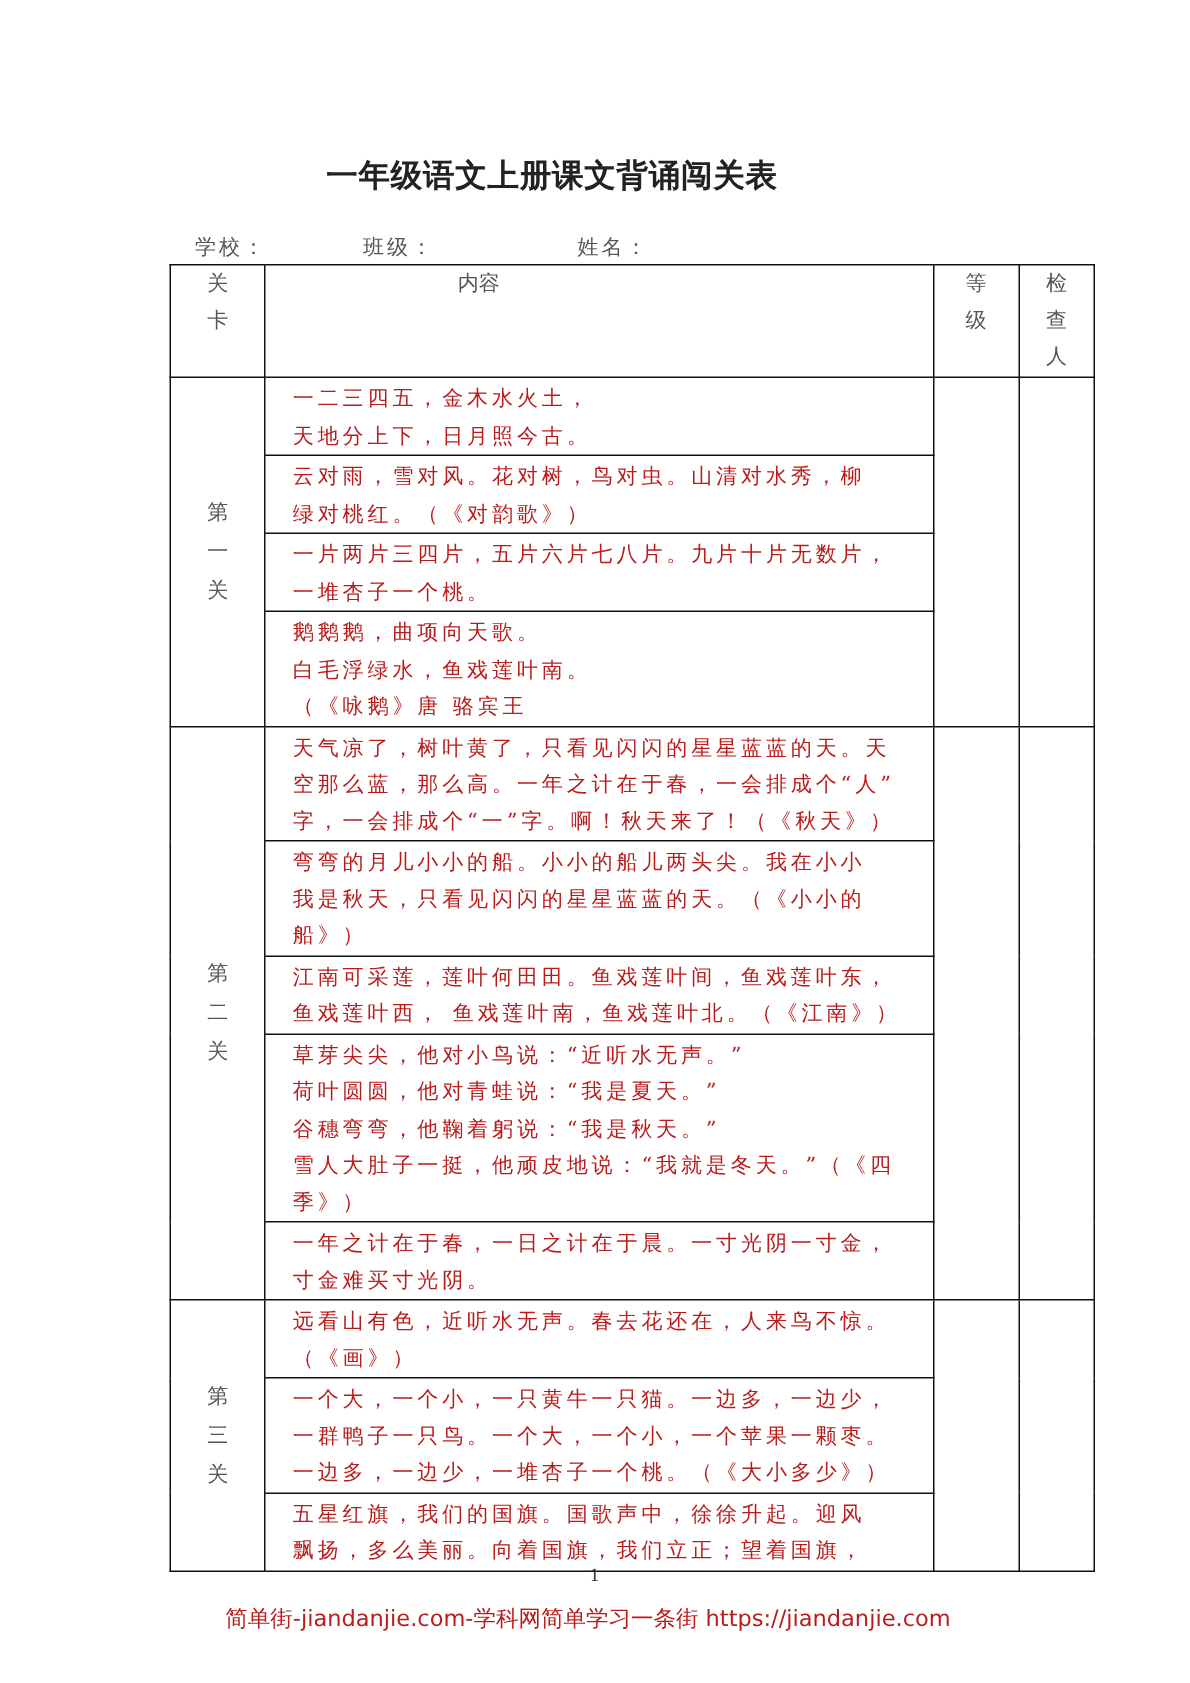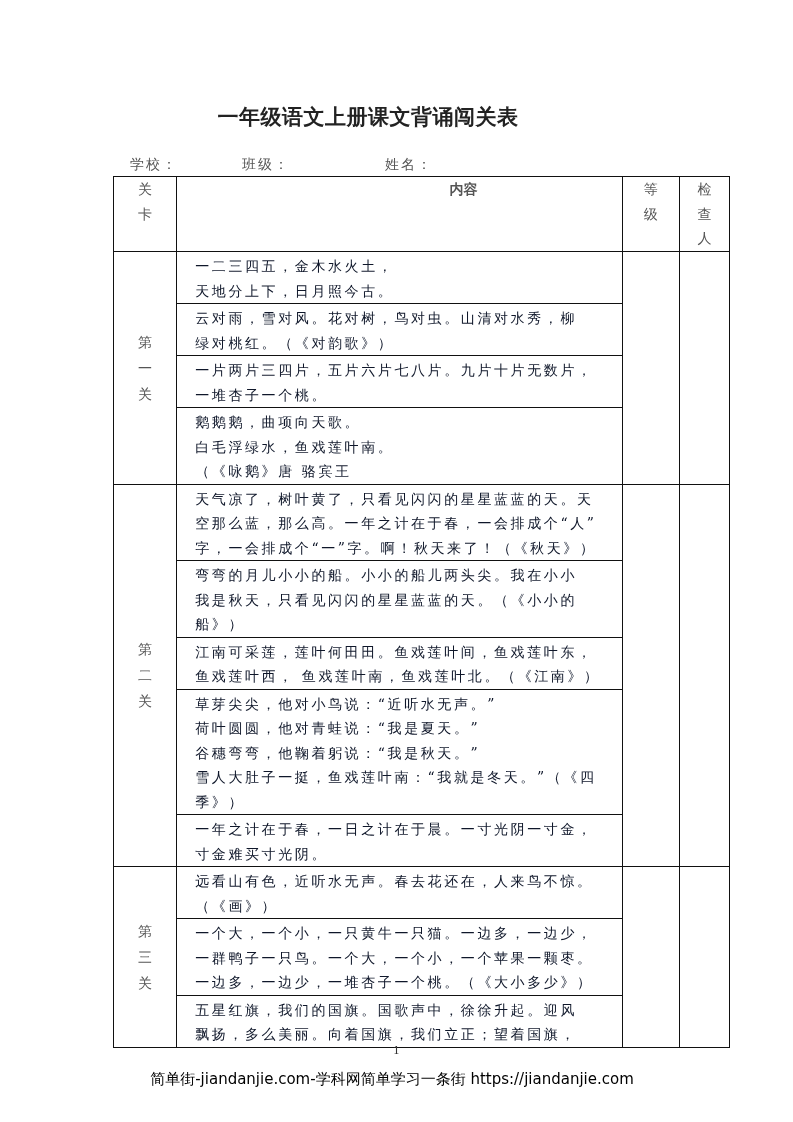--- a/index.html
+++ b/index.html
@@ -11,35 +11,35 @@
   .meta { position: absolute; top: 156px; left: 130px; font-size: 14px; color: #555; letter-spacing: 2px; }
   .meta span { position: absolute; white-space: nowrap; }
   table.main { position: absolute; top: 176px; left: 113px; width: 617px;
                border-collapse: collapse; table-layout: fixed; }
   table.main td { border: 1.3px solid #111; vertical-align: top; padding: 0; }
   .col-level { width: 63px; }
   .col-content { width: 444px; }
   .col-grade { width: 57px; }
   .col-check { width: 50px; }
   .hdr { font-size: 14px; color: #555; line-height: 24.5px; text-align: center; }
-  .hdr-content { padding-left: 0; text-align: center; text-indent: 128px; padding-top: 4px; font-weight: bold; }
+  .hdr-content { padding-left: 0; text-align: left; text-indent: 128px; padding-top: 4px; }
   .hdr-level { padding-top: 4px; }
   .hdr-grade { padding-top: 4px; }
   .hdr-check { padding-top: 4px; }
   .vert { display: flex; flex-direction: column; align-items: center; }
   .vert span { display: block; }
   .level-cell { vertical-align: middle !important; font-size: 14px; color: #555; }
   .level-cell .vert { line-height: 26px; }
-  .passage { font-size: 14px; color: #0f172a; line-height: 24.5px; letter-spacing: 2.6px;
+  .passage { font-size: 14px; color: #b91c1c; line-height: 24.5px; letter-spacing: 2.6px;
              padding: 2px 6px 0 18px !important; }
   .passage .line { display: block; white-space: nowrap; }
   .footer-page { position: absolute; top: 1044px; left: 0; width: 793px; text-align: center;
                  font-size: 11px; color: #333; }
   .footer-site { position: absolute; top: 1070px; left: 0; width: 784px; text-align: center;
-                 font-family: "DejaVu Sans", "Liberation Sans", sans-serif; font-size: 15px; color: #000000; }
+                 font-family: "DejaVu Sans", "Liberation Sans", sans-serif; font-size: 15px; color: #b91c1c; }
 </style>
 </head>
 <body>
 
 <div class="title">一年级语文上册课文背诵闯关表</div>
 
 <div class="meta">
   <span style="left:0;">学校：</span>
   <span style="left:112px;font-family:Liberation Mono, monospace;">班级：</span>
   <span style="left:255px;">姓名：</span>
@@ -138,21 +138,21 @@
         <td class="passage">
           <span class="line">江南可采莲，莲叶何田田。鱼戏莲叶间，鱼戏莲叶东，</span>
           <span class="line">鱼戏莲叶西， 鱼戏莲叶南，鱼戏莲叶北。（《江南》）</span>
         </td>
       </tr>
       <tr>
         <td class="passage">
           <span class="line">草芽尖尖，他对小鸟说：“近听水无声。”</span>
           <span class="line">荷叶圆圆，他对青蛙说：“我是夏天。”</span>
           <span class="line">谷穗弯弯，他鞠着躬说：“我是秋天。”</span>
-          <span class="line">雪人大肚子一挺，鱼戏莲叶南：“我就是冬天。”（《四</span>
+          <span class="line">雪人大肚子一挺，他顽皮地说：“我就是冬天。”（《四</span>
           <span class="line">季》）</span>
         </td>
       </tr>
       <tr>
         <td class="passage">
           <span class="line">一年之计在于春，一日之计在于晨。一寸光阴一寸金，</span>
           <span class="line">寸金难买寸光阴。</span>
         </td>
       </tr>
       <tr>

